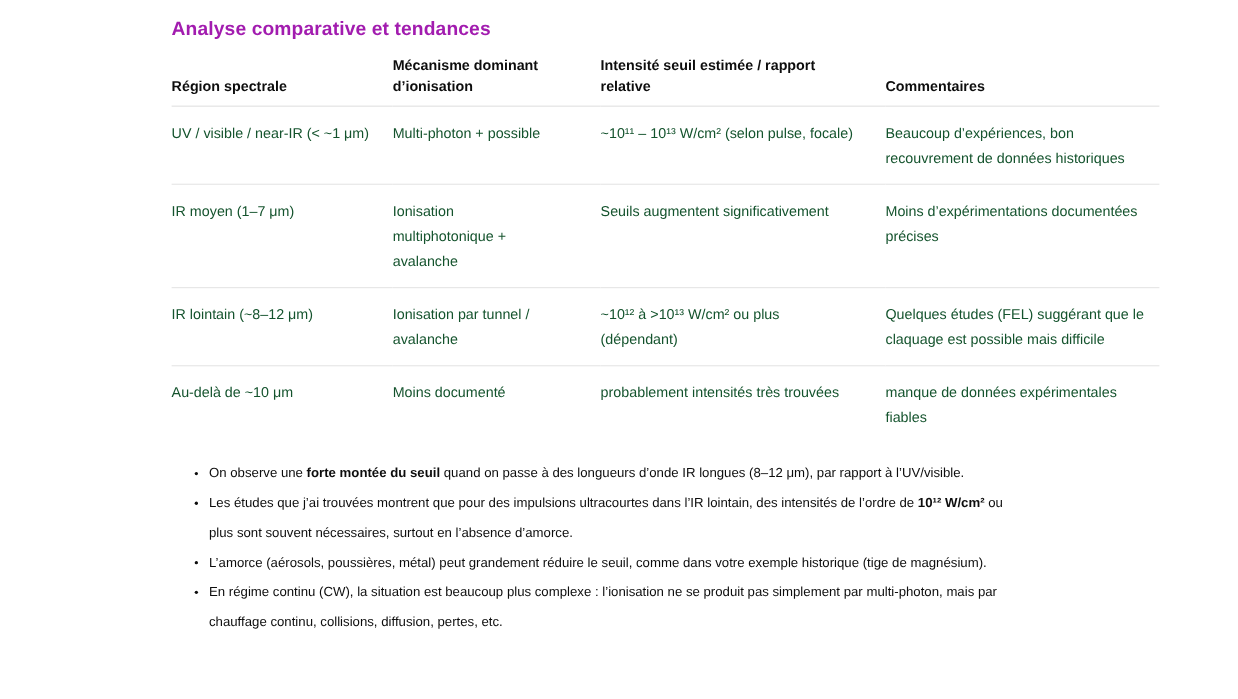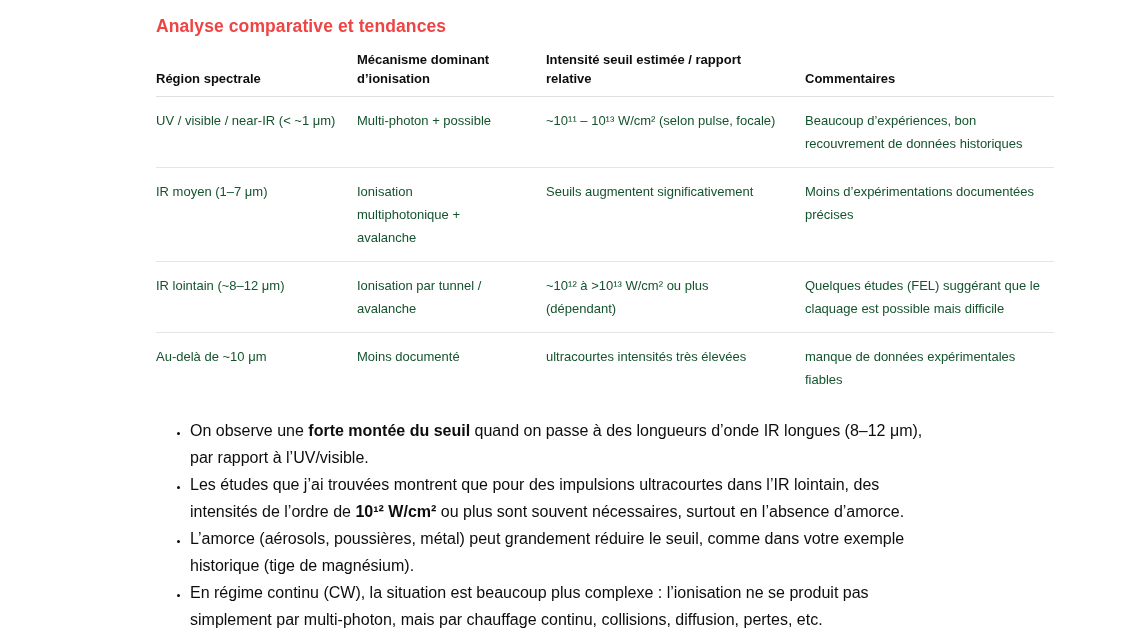--- a/index.html
+++ b/index.html
@@ -12,21 +12,21 @@
   }
   .content {
     margin-left: 156px;
     width: 898px;
     padding-top: 15px;
   }
   h1.page-title {
     font-size: 17.5px;
     line-height: 22px;
     font-weight: 700;
-    color: #ef4444;
+    color: #a21caf;
     letter-spacing: 0.1px;
   }
   table.cmp-table {
     margin-top: 13px;
     width: 898px;
     border-collapse: collapse;
     table-layout: fixed;
     font-size: 13px;
   }
   .cmp-table th {
@@ -47,21 +47,21 @@
     color: #14532d;
   }
   
   .cmp-table th:nth-child(1), .cmp-table td:nth-child(1) { padding-right: 16px; }
   .cmp-table th:nth-child(2), .cmp-table td:nth-child(2) { padding-right: 38px; }
   .cmp-table th:nth-child(3), .cmp-table td:nth-child(3) { padding-right: 26px; }
   ul.bullet-list {
     margin-top: 14px;
     padding-left: 34px;
     width: 775px;
-    font-size: 16px;
+    font-size: 12px;
     line-height: 27px;
     color: #0d0d0d;
   }
   ul.bullet-list li { list-style-type: disc; }
   ul.bullet-list li::marker { font-size: 11px; color: #0d0d0d; }
   .bold { font-weight: 700; }
 </style>
 </head>
 <body>
 
@@ -99,21 +99,21 @@
         </tr>
         <tr>
           <td>IR lointain (~8–12 μm)</td>
           <td>Ionisation par tunnel / avalanche</td>
           <td>~10¹² à &gt;10¹³ W/cm² ou plus (dépendant)</td>
           <td>Quelques études (FEL) suggérant que le claquage est possible mais difficile</td>
         </tr>
         <tr>
           <td>Au-delà de ~10 μm</td>
           <td>Moins documenté</td>
-          <td>ultracourtes intensités très élevées</td>
+          <td>probablement intensités très trouvées</td>
           <td>manque de données expérimentales fiables</td>
         </tr>
       </tbody>
   </table>
 
   <ul class="bullet-list" id="bullet-list">
       <li><span>On observe une </span><span class="bold">forte montée du seuil</span><span> quand on passe à des longueurs d’onde IR longues (8–12 μm), par rapport à l’UV/visible.</span></li>
       <li><span>Les études que j’ai trouvées montrent que pour des impulsions ultracourtes dans l’IR lointain, des intensités de l’ordre de </span><span class="bold">10¹² W/cm²</span><span> ou plus sont souvent nécessaires, surtout en l’absence d’amorce.</span></li>
       <li><span>L’amorce (aérosols, poussières, métal) peut grandement réduire le seuil, comme dans votre exemple historique (tige de magnésium).</span></li>
       <li><span>En régime continu (CW), la situation est beaucoup plus complexe : l’ionisation ne se produit pas simplement par multi-photon, mais par chauffage continu, collisions, diffusion, pertes, etc.</span></li>

